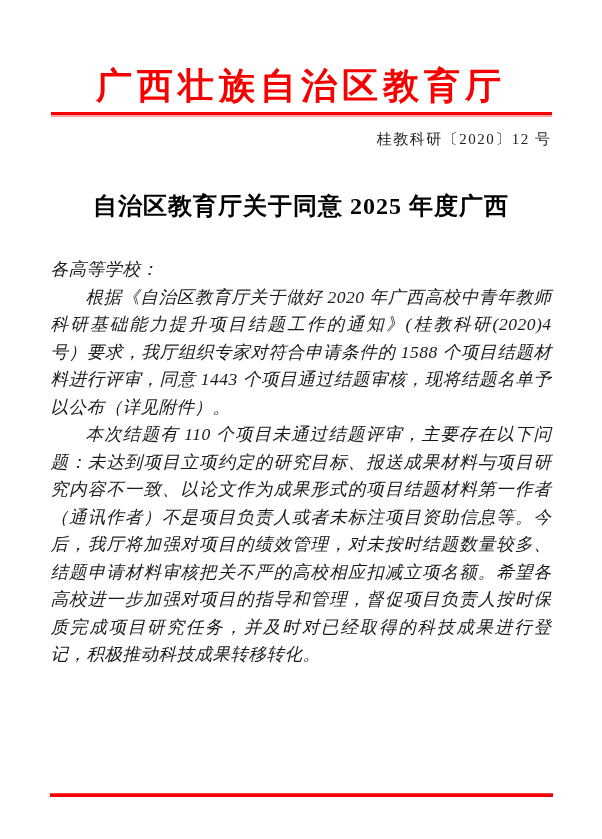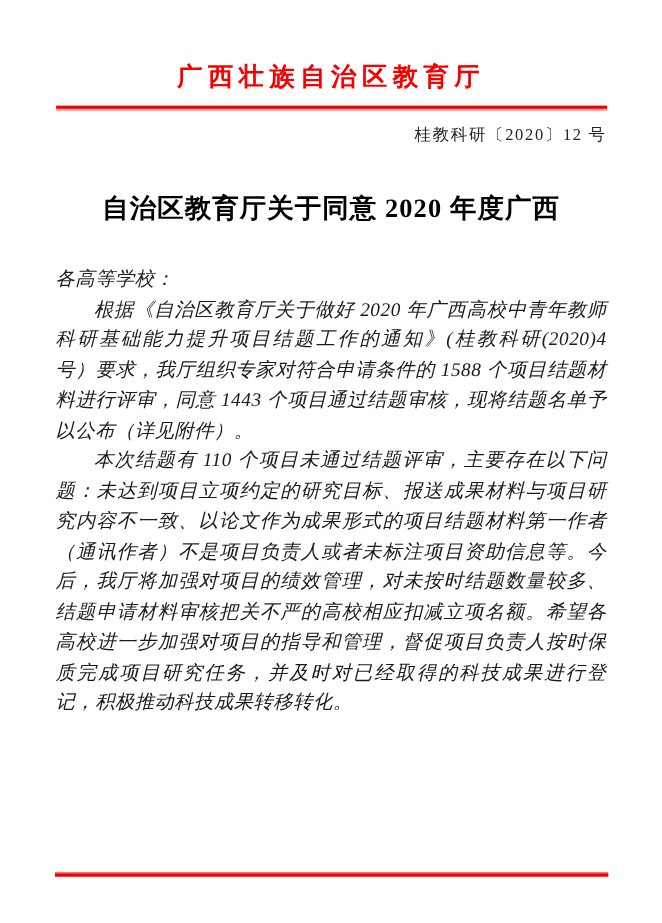--- a/index.html
+++ b/index.html
@@ -11,24 +11,24 @@
     width: 602px;
     height: 839px;
     margin: 0 auto;
     background: #ffffff;
     overflow: hidden;
     color: #1a1a1a;
   }
 
   
   .agency-name {
-    padding-top: 52px;
+    padding-top: 68px;
     text-align: center;
     color: #f60000;
-    font-size: 23px;
+    font-size: 36px;
     line-height: 36px;
     font-weight: bold;
     letter-spacing: 5px;
     white-space: nowrap;
   }
 
   .red-rule-top {
     width: 501px;
     margin: 8px auto 0 auto;
     height: 0;
@@ -88,21 +88,21 @@
 
 <div class="page">
 
   <header>
     <div class="agency-name">广西壮族自治区教育厅</div>
     <div class="red-rule-top"></div>
     <div class="doc-number">桂教科研〔2020〕12 号</div>
   </header>
 
   <h2 class="doc-title">
-    <span class="t-line">自治区教育厅关于同意 2020 年度广西</span>
+    <span class="t-line">自治区教育厅关于同意 2025 年度广西</span>
   </h2>
 
   <main class="doc-body">
     <p class="salutation">各高等学校：</p>
     <p class="indent">根据《自治区教育厅关于做好 2020 年广西高校中青年教师科研基础能力提升项目结题工作的通知》(桂教科研(2020)4 号）要求，我厅组织专家对符合申请条件的 1588 个项目结题材料进行评审，同意 1443 个项目通过结题审核，现将结题名单予以公布（详见附件）。</p>
     <p class="indent">本次结题有 110 个项目未通过结题评审，主要存在以下问题：未达到项目立项约定的研究目标、报送成果材料与项目研究内容不一致、以论文作为成果形式的项目结题材料第一作者（通讯作者）不是项目负责人或者未标注项目资助信息等。今后，我厅将加强对项目的绩效管理，对未按时结题数量较多、结题申请材料审核把关不严的高校相应扣减立项名额。希望各高校进一步加强对项目的指导和管理，督促项目负责人按时保质完成项目研究任务，并及时对已经取得的科技成果进行登记，积极推动科技成果转移转化。</p>
   </main>
 
   <div class="red-rule-bottom"></div>
 

